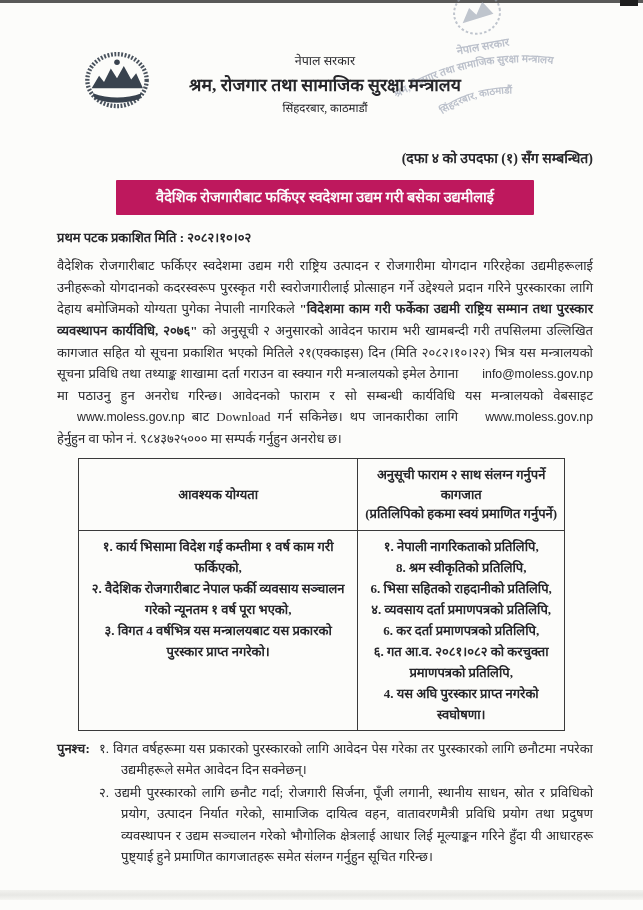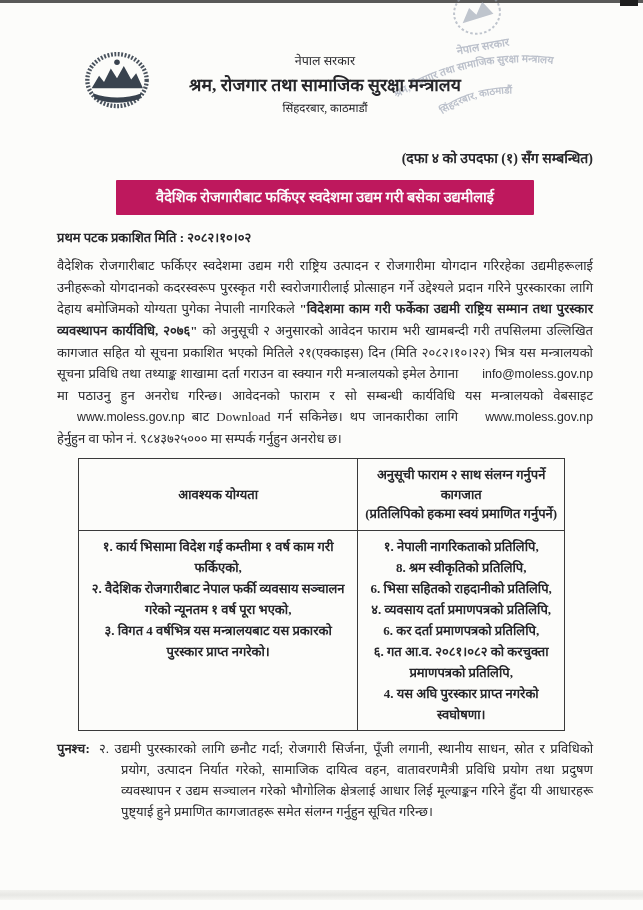--- a/index.html
+++ b/index.html
@@ -134,18 +134,19 @@
           <div class="cell-line">६. गत आ.व. २०८१।०८२ को करचुक्ता प्रमाणपत्रको प्रतिलिपि,</div>
           <div class="cell-line">4. यस अघि पुरस्कार प्राप्त नगरेको स्वघोषणा।</div>
         </td>
       </tr>
     </tbody>
       </table>
 
     <div class="postscript">
       <span class="ps-label">पुनश्च:</span>
       <div class="ps-items">
+        <div class="ps-item">१. विगत वर्षहरूमा यस प्रकारको पुरस्कारको लागि आवेदन पेस गरेका तर पुरस्कारको लागि छनौटमा नपरेका उद्यमीहरूले समेत आवेदन दिन सक्नेछन्।</div>
         <div class="ps-item">२. उद्यमी पुरस्कारको लागि छनौट गर्दा; रोजगारी सिर्जना, पूँजी लगानी, स्थानीय साधन, स्रोत र प्रविधिको प्रयोग, उत्पादन निर्यात गरेको, सामाजिक दायित्व वहन, वातावरणमैत्री प्रविधि प्रयोग तथा प्रदुषण व्यवस्थापन र उद्यम सञ्चालन गरेको भौगोलिक क्षेत्रलाई आधार लिई मूल्याङ्कन गरिने हुँदा यी आधारहरू पुष्ट्याई हुने प्रमाणित कागजातहरू समेत संलग्न गर्नुहुन सूचित गरिन्छ।</div>
       </div>
     </div>
 
   </div>
 </div>
 
 </body></html>

